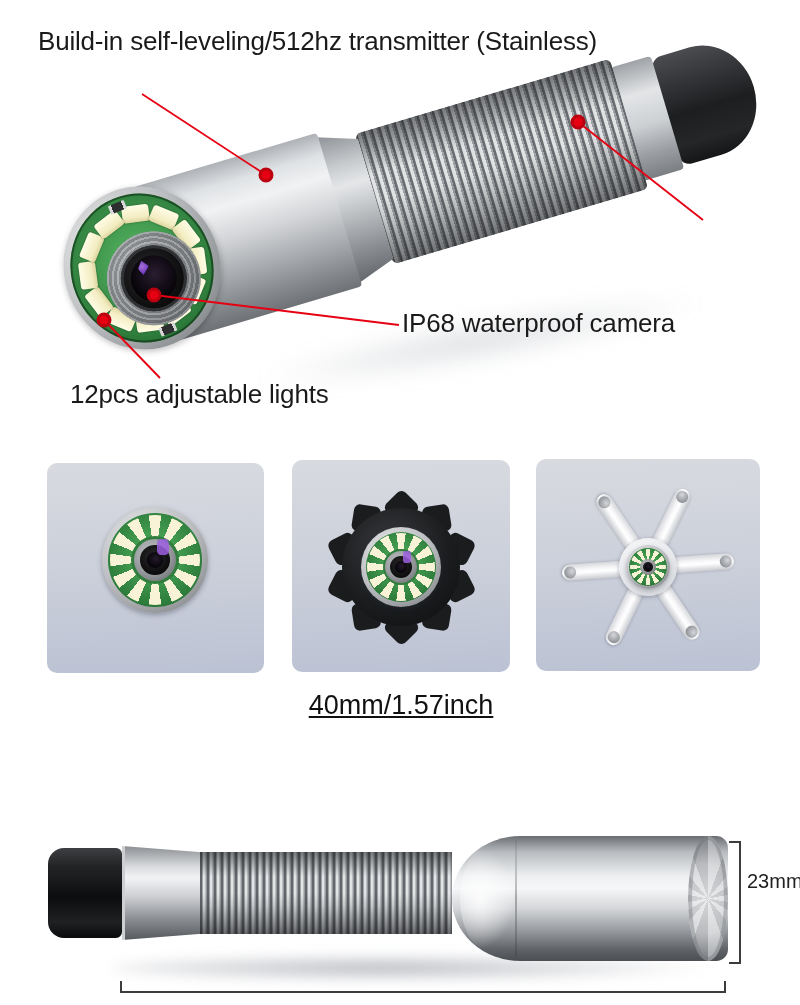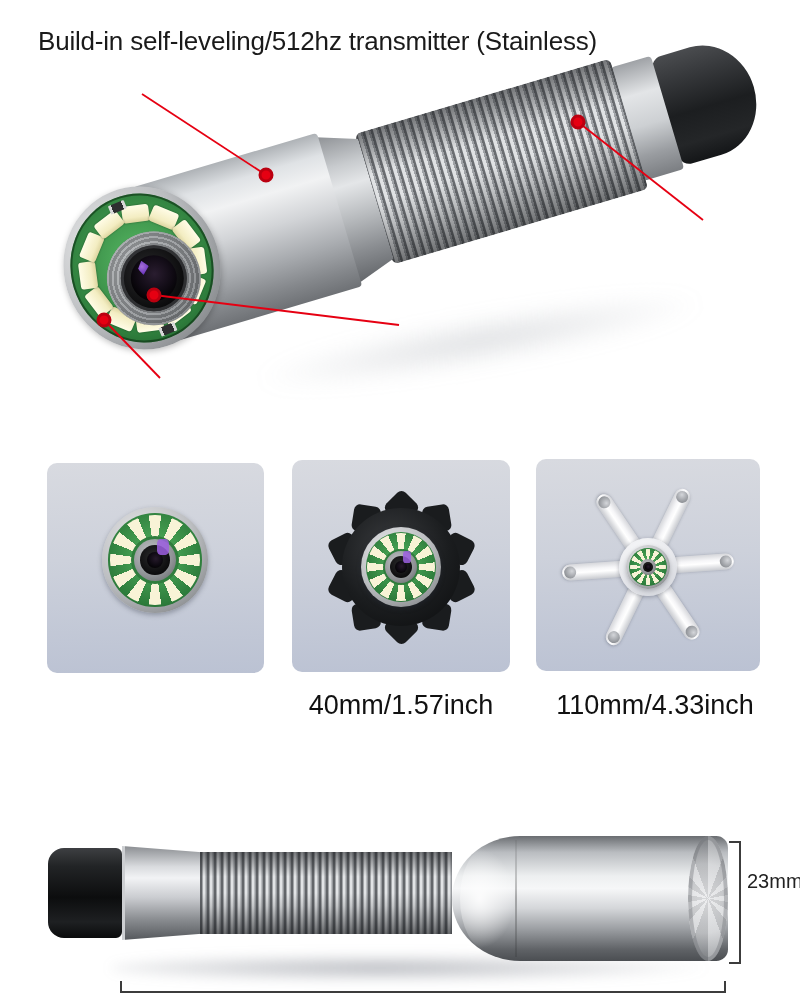--- a/index.html
+++ b/index.html
@@ -179,20 +179,22 @@
     <line x1="142" y1="94" x2="266" y2="175" stroke="#e60012" stroke-width="1.8"></line>
     <line x1="578" y1="122" x2="703" y2="220" stroke="#e60012" stroke-width="1.8"></line>
     <line x1="154" y1="295" x2="399" y2="325" stroke="#e60012" stroke-width="1.8"></line>
     <line x1="104" y1="320" x2="160" y2="378" stroke="#e60012" stroke-width="1.8"></line>
     <circle cx="266" cy="175" r="6" fill="#e60012" stroke="#bb0010" stroke-width="3"></circle>
     <circle cx="578" cy="122" r="6" fill="#e60012" stroke="#bb0010" stroke-width="3"></circle>
     <circle cx="154" cy="295" r="6" fill="#e60012" stroke="#bb0010" stroke-width="3"></circle>
     <circle cx="104" cy="320" r="6" fill="#e60012" stroke="#bb0010" stroke-width="3"></circle>
   </svg>
 
+  <div class="callout-label" style="left:402px;top:308px;">IP68 waterproof camera</div>
+  <div class="callout-label" style="left:70px;top:379px;">12pcs adjustable lights</div>
 
   <div class="card" style="left:47px;top:463px;width:217px;height:210px;">
     <div class="mini-face" style="left:55px;top:44px;width:106px;height:106px;">
       <div class="mfb"></div>
       <div class="mfp"></div>
       <div class="mfl"></div>
       <div class="mfc"></div>
       <div class="mfi"></div>
       <div class="mfbar"></div>
       <div class="mfg"></div>
@@ -236,22 +238,21 @@
         <div class="mfb"></div>
         <div class="mfp"></div>
         <div class="mfl"></div>
         <div class="mfi" style="inset:32%;"></div>
         <div class="mfbar" style="inset:38%;"></div>
         <div class="mfg" style="inset:44%;"></div>
       </div>
     </div>
   </div>
 
-  <div class="caption" style="left:292px;top:690px;width:218px;">40mm/1.57inch</div>
-  <div class="caption" style="left:540px;top:690px;width:230px;">110mm/4.33inch</div>
+  <div class="caption" style="left:292px;top:690px;width:218px;text-decoration:underline;">40mm/1.57inch</div>
 
   <div class="sideview">
     <div class="sv-shadow"></div>
     <div class="sv-cap"></div>
     <div class="sv-cone"></div>
     <div class="sv-spring"></div>
     <div class="sv-head"></div>
     <div class="sv-seam"></div>
     <div class="sv-face"></div>
 

